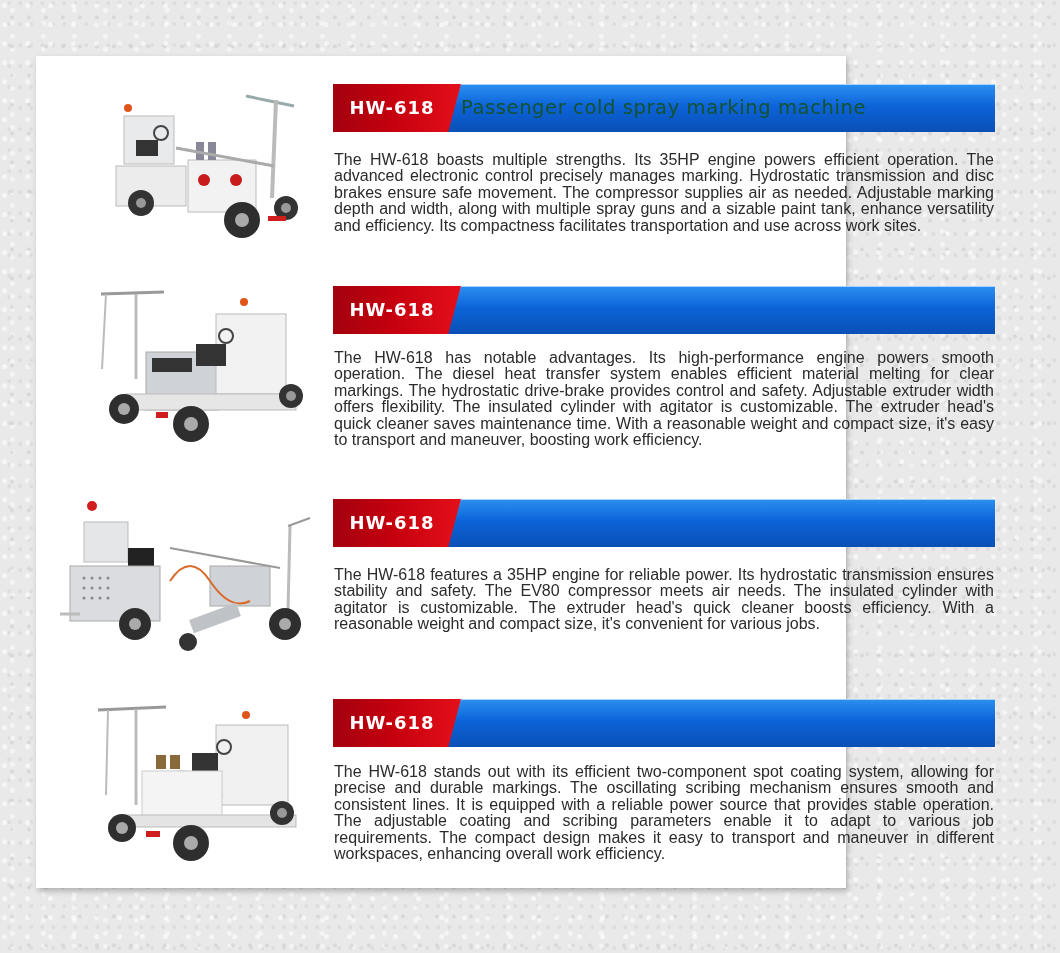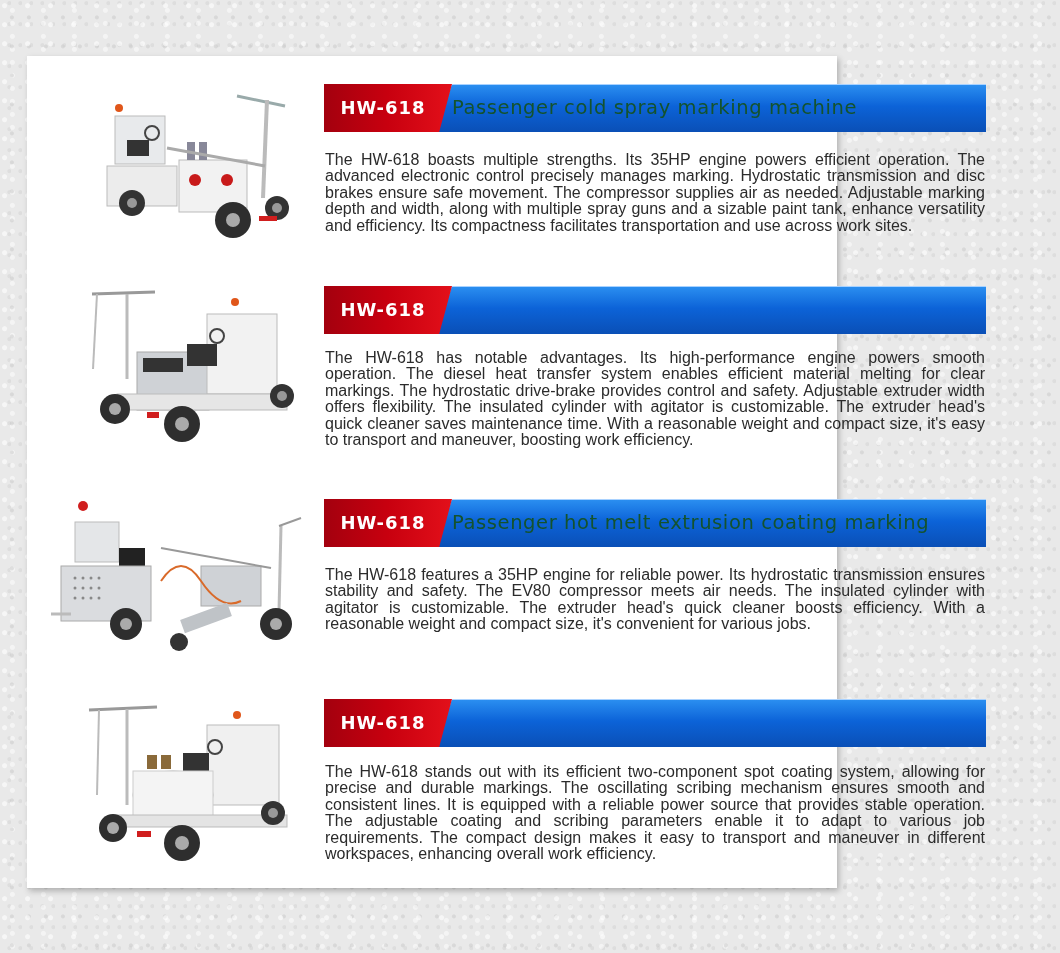--- a/index.html
+++ b/index.html
@@ -8,21 +8,21 @@
       background: #e9e9e9;
       background-image:
         radial-gradient(circle at 20% 30%, rgba(255,255,255,0.6) 0 2px, transparent 3px),
         radial-gradient(circle at 70% 60%, rgba(200,200,200,0.5) 0 1.5px, transparent 2.5px),
         radial-gradient(circle at 40% 80%, rgba(255,255,255,0.5) 0 2px, transparent 3px),
         radial-gradient(circle at 85% 15%, rgba(210,210,210,0.5) 0 1.5px, transparent 2.5px);
       background-size: 23px 19px, 17px 29px, 31px 13px, 11px 21px;
       font-family: "DejaVu Sans", sans-serif;
     }
     .card {
-      position: absolute; left: 27px; top: 56px; width: 810px; height: 832px;
+      position: absolute; left: 36px; top: 56px; width: 810px; height: 832px;
       background: #ffffff;
       box-shadow: 2px 3px 6px rgba(0,0,0,0.25);
     }
     .section { position: absolute; left: 0; width: 998px; }
     .machine-img {
       position: absolute; left: 60px; width: 220px; height: 160px;
     }
     .banner {
       position: absolute; left: 297px; width: 662px; height: 48px;
       display: flex; overflow: hidden;
@@ -160,21 +160,20 @@
           <circle cx="75" cy="128" r="6" fill="#aaa"></circle>
         <circle cx="225" cy="128" r="16" fill="#2e2e2e"></circle>
           <circle cx="225" cy="128" r="6" fill="#aaa"></circle>
         <circle cx="128" cy="146" r="9" fill="#333"></circle>
       </svg>
     </div>
     <div class="banner" style="top:33px;">
       <div class="model"></div>
       <div class="model-text">HW-618</div>
       <div class="title-bar"></div>
-      <div class="title-text">Passenger hot melt extrusion coating marking</div>
     </div>
     <p class="desc" style="top:101px;">The HW-618 features a 35HP engine for reliable power. Its hydrostatic transmission ensures stability and safety. The EV80 compressor meets air needs. The insulated cylinder with agitator is customizable. The extruder head's quick cleaner boosts efficiency. With a reasonable weight and compact size, it's convenient for various jobs.</p>
   </div>
 
   <div class="section" style="top:635px;height:197px;">
     <div class="machine-img" style="top:4px;">
       <svg width="220" height="170" viewBox="0 0 220 170">
         <line x1="2" y1="15" x2="70" y2="12" stroke="#999" stroke-width="3"></line>
         <line x1="40" y1="14" x2="40" y2="110" stroke="#bbb" stroke-width="3"></line>
         <line x1="12" y1="15" x2="10" y2="100" stroke="#bbb" stroke-width="2"></line>

